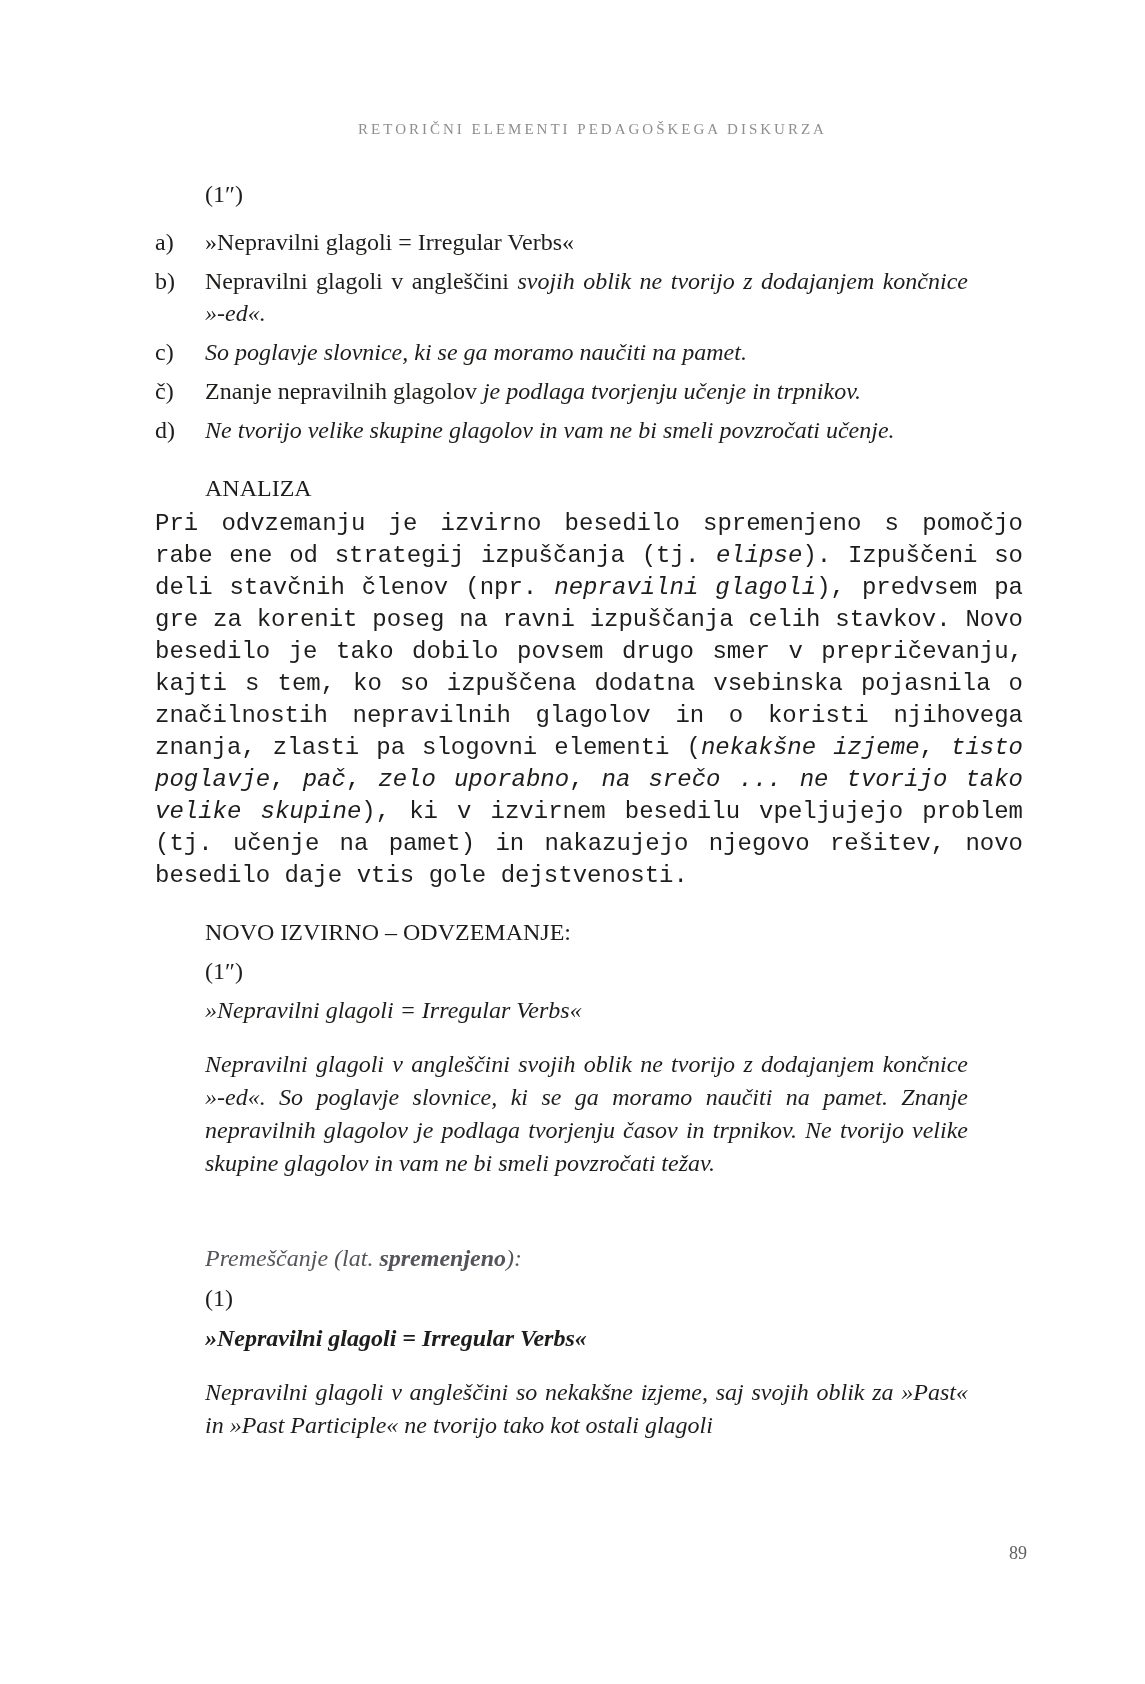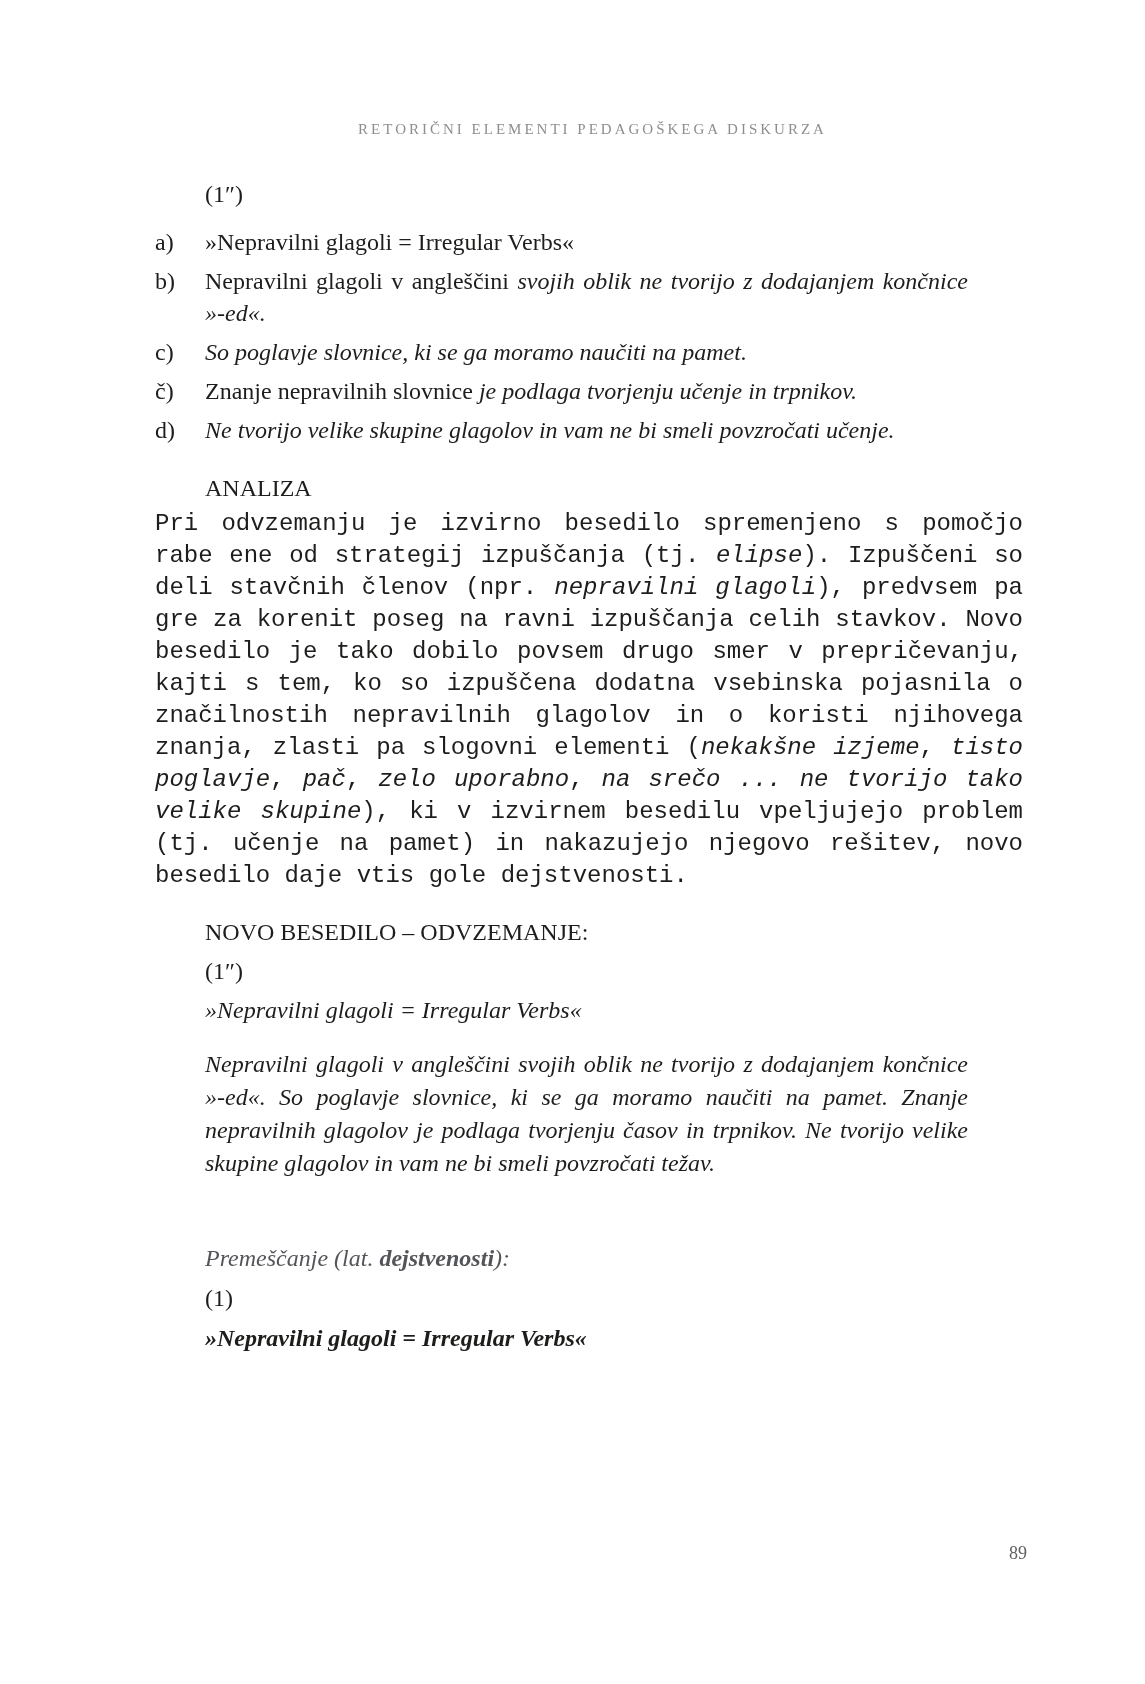--- a/index.html
+++ b/index.html
@@ -111,47 +111,48 @@
         <span class="ex-text" data-name="list-item-text"><span class="run-regular" data-name="text-run">Nepravilni glagoli v angleščini </span><span class="run-italic" data-name="text-run">svojih oblik ne tvorijo z dodajanjem končnice »-ed«.</span></span>
       </div>
 
       <div class="ex-item" data-name="list-item-c">
         <span class="marker" data-name="list-marker">c)</span>
         <span class="ex-text" data-name="list-item-text"><span class="run-italic" data-name="text-run">So poglavje slovnice, ki se ga moramo naučiti na pamet.</span></span>
       </div>
 
       <div class="ex-item" data-name="list-item-ch">
         <span class="marker" data-name="list-marker">č)</span>
-        <span class="ex-text" data-name="list-item-text"><span class="run-regular" data-name="text-run">Znanje nepravilnih slovnice </span><span class="run-italic" data-name="text-run">je podlaga tvorjenju učenje in trpnikov.</span></span>
+        <span class="ex-text" data-name="list-item-text"><span class="run-regular" data-name="text-run">Znanje nepravilnih glagolov </span><span class="run-italic" data-name="text-run">je podlaga tvorjenju učenje in trpnikov.</span></span>
       </div>
 
       <div class="ex-item" data-name="list-item-d">
         <span class="marker" data-name="list-marker">d)</span>
         <span class="ex-text" data-name="list-item-text"><span class="run-italic" data-name="text-run">Ne tvorijo velike skupine glagolov in vam ne bi smeli povzročati učenje.</span></span>
       </div>
 
     </div>
 
     <p class="indent" data-name="analysis-heading">ANALIZA</p>
 
     <p class="para" data-name="analysis-paragraph"><span class="run-regular" data-name="text-run">Pri odvzemanju je izvirno besedilo spremenjeno s pomočjo rabe ene od strategij izpuščanja (tj. </span><span class="run-italic" data-name="text-run">elipse</span><span class="run-regular" data-name="text-run">). Izpuščeni so deli stavčnih členov (npr. </span><span class="run-italic" data-name="text-run">nepravilni glagoli</span><span class="run-regular" data-name="text-run">), predvsem pa gre za korenit poseg na ravni izpuščanja celih stavkov. Novo besedilo je tako dobilo povsem drugo smer v prepričevanju, kajti s tem, ko so izpuščena dodatna vsebinska pojasnila o značilnostih nepravilnih glagolov in o koristi njihovega znanja, zlasti pa slogovni elementi (</span><span class="run-italic" data-name="text-run">nekakšne izjeme</span><span class="run-regular" data-name="text-run">, </span><span class="run-italic" data-name="text-run">tisto poglavje</span><span class="run-regular" data-name="text-run">, </span><span class="run-italic" data-name="text-run">pač</span><span class="run-regular" data-name="text-run">, </span><span class="run-italic" data-name="text-run">zelo uporabno</span><span class="run-regular" data-name="text-run">, </span><span class="run-italic" data-name="text-run">na srečo ... ne tvorijo tako velike skupine</span><span class="run-regular" data-name="text-run">), ki v izvirnem besedilu vpeljujejo problem (tj. učenje na pamet) in nakazujejo njegovo rešitev, novo besedilo daje vtis gole dejstvenosti.</span></p>
 
-    <p class="indent" data-name="new-text-heading">NOVO BESEDILO – ODVZEMANJE:</p>
+    <p class="indent" data-name="new-text-heading">NOVO IZVIRNO – ODVZEMANJE:</p>
 
     <p class="indent" data-name="example-number-2">(1″)</p>
 
     <p class="indent italic" data-name="quote-title-1">»Nepravilni glagoli = Irregular Verbs«</p>
 
     <p class="quote italic" data-name="quote-paragraph-1">Nepravilni glagoli v angleščini svojih oblik ne tvorijo z dodajanjem končnice »-ed«. So poglavje slovnice, ki se ga moramo naučiti na pamet. Znanje nepravilnih glagolov je podlaga tvorjenju časov in trpnikov. Ne tvorijo velike skupine glagolov in vam ne bi smeli povzročati težav.</p>
 
-    <p class="indent subheading" data-name="transmutation-heading"><span class="run-italic" data-name="text-run">Premeščanje (lat. </span><span class="run-bolditalic" data-name="text-run">dejstvenosti</span><span class="run-italic" data-name="text-run">):</span></p>
+    <p class="indent subheading" data-name="transmutation-heading"><span class="run-italic" data-name="text-run">Premeščanje (lat. </span><span class="run-bolditalic" data-name="text-run">spremenjeno</span><span class="run-italic" data-name="text-run">):</span></p>
 
 
     <p class="indent" data-name="example-number-3">(1)</p>
 
     <p class="indent bold-italic" data-name="quote-title-2">»Nepravilni glagoli = Irregular Verbs«</p>
 
+    <p class="quote italic" data-name="quote-paragraph-2">Nepravilni glagoli v angleščini so nekakšne izjeme, saj svojih oblik za »Past« in »Past Participle« ne tvorijo tako kot ostali glagoli</p>
 
   </div>
 
   <div class="folio" data-name="page-number">89</div>
 
 </div>
 
 </body></html>

